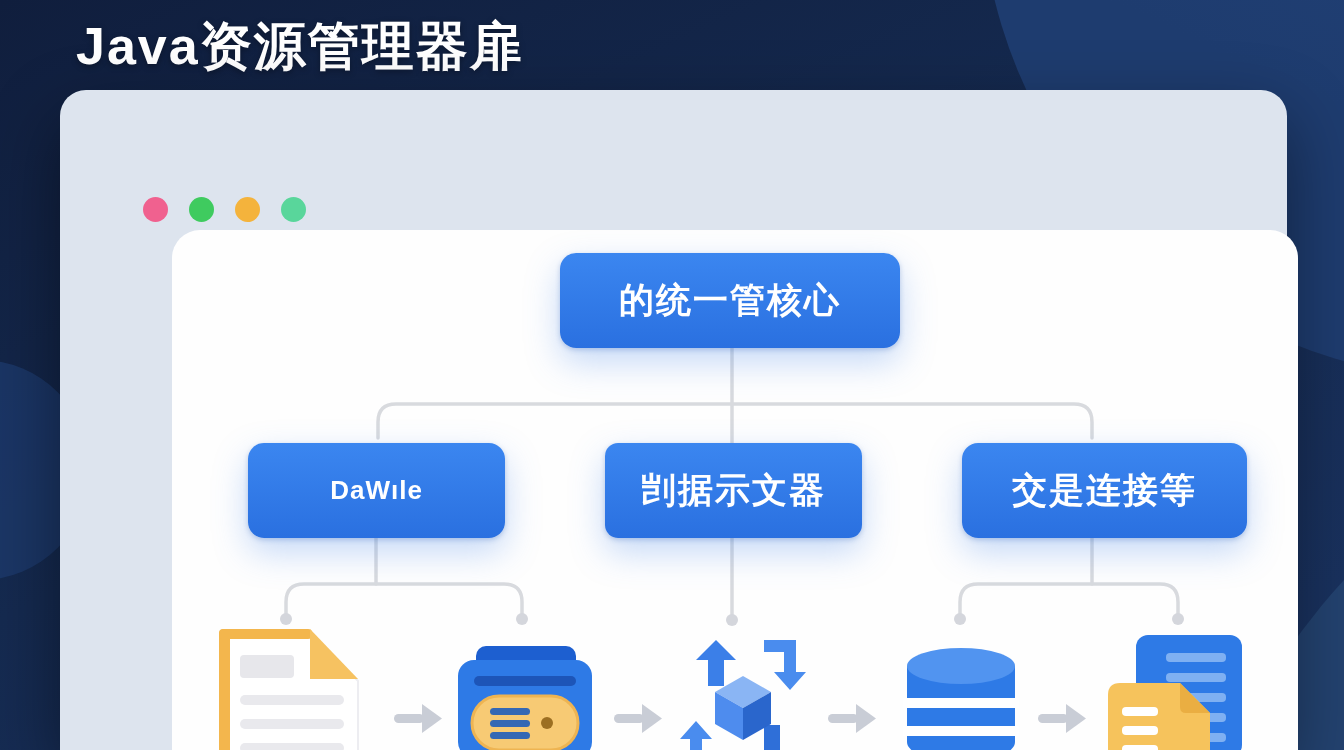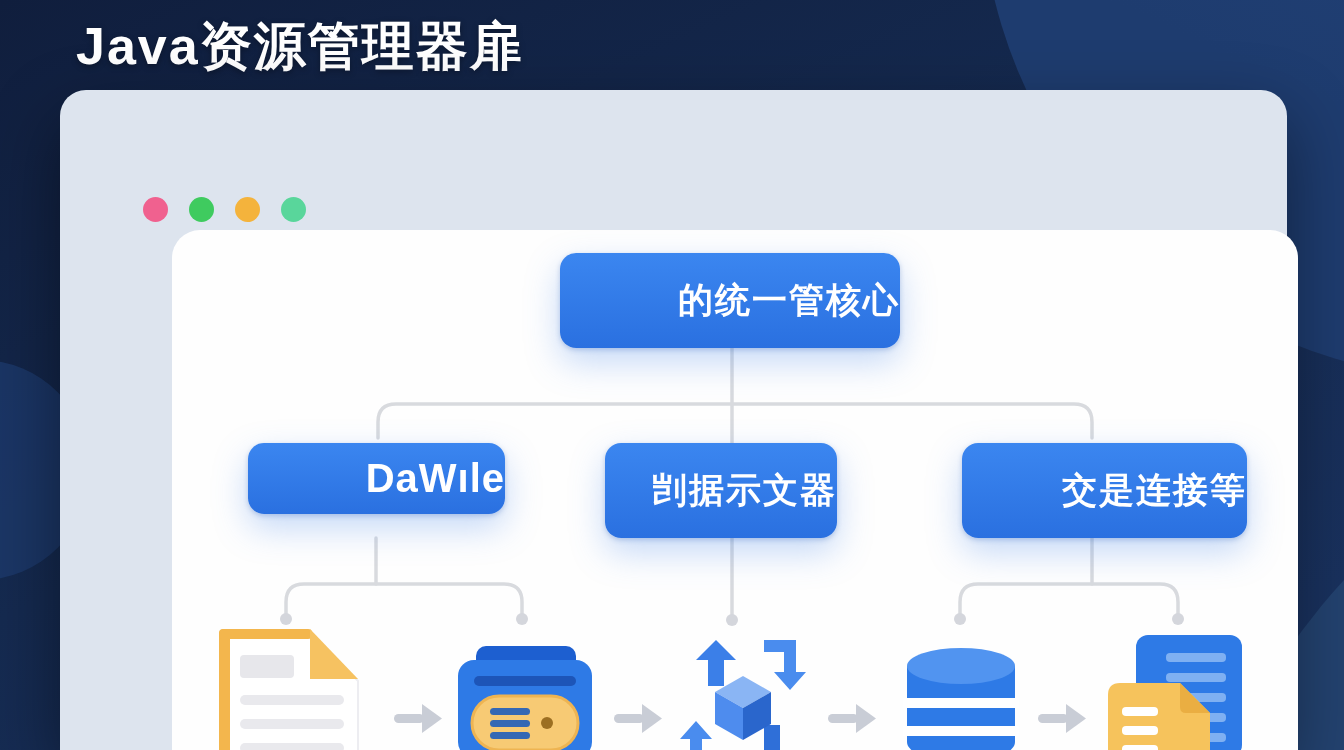--- a/index.html
+++ b/index.html
@@ -28,28 +28,28 @@
   }
   .traffic{position:absolute;left:83px;top:107px;display:flex;gap:21px;}
   .dot{width:25px;height:25px;border-radius:50%;}
 
   .panel{
     position:absolute;left:112px;top:140px;width:1126px;height:610px;
     background:#fefefe;border-radius:28px 28px 0 0;overflow:hidden;
   }
 
   .node{
-    position:absolute;display:flex;align-items:center;justify-content:flex-end;
+    position:absolute;display:flex;align-items:center;justify-content:center;
     background:linear-gradient(180deg,#3b86f0,#2a70e0);
     border-radius:16px;color:#ffffff;font-weight:700;
     box-shadow:0 14px 34px rgba(90,145,235,.35),0 2px 5px rgba(25,70,160,.25);
   }
   .node-root{left:388px;top:23px;width:340px;height:95px;font-size:35px;letter-spacing:2px;}
-  .node-a{left:76px;top:213px;width:257px;height:71px;font-size:40px;letter-spacing:1px;}
-  .node-b{left:433px;top:213px;width:232px;height:95px;font-size:35px;letter-spacing:2px;}
+  .node-a{left:76px;top:213px;width:257px;height:95px;font-size:26px;letter-spacing:1px;}
+  .node-b{left:433px;top:213px;width:257px;height:95px;font-size:35px;letter-spacing:2px;border-radius:13px;}
   .node-c{left:790px;top:213px;width:285px;height:95px;font-size:35px;letter-spacing:2px;}
 
   .connectors{position:absolute;left:0;top:0;}
 
   .icon-box{position:absolute;}
   .flow-arrow{position:absolute;width:52px;height:38px;}
 </style>
 </head>
 <body>
 

